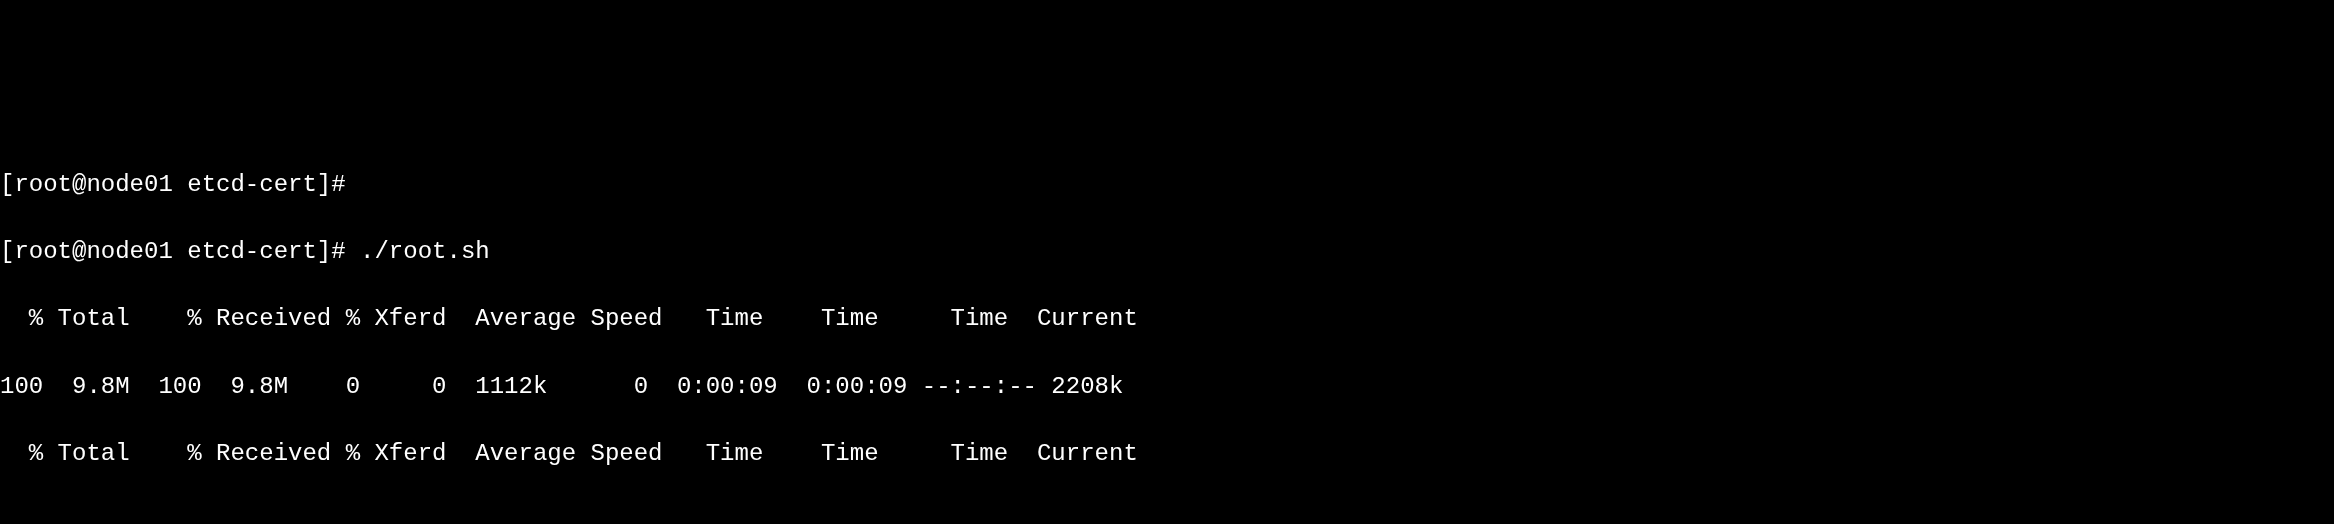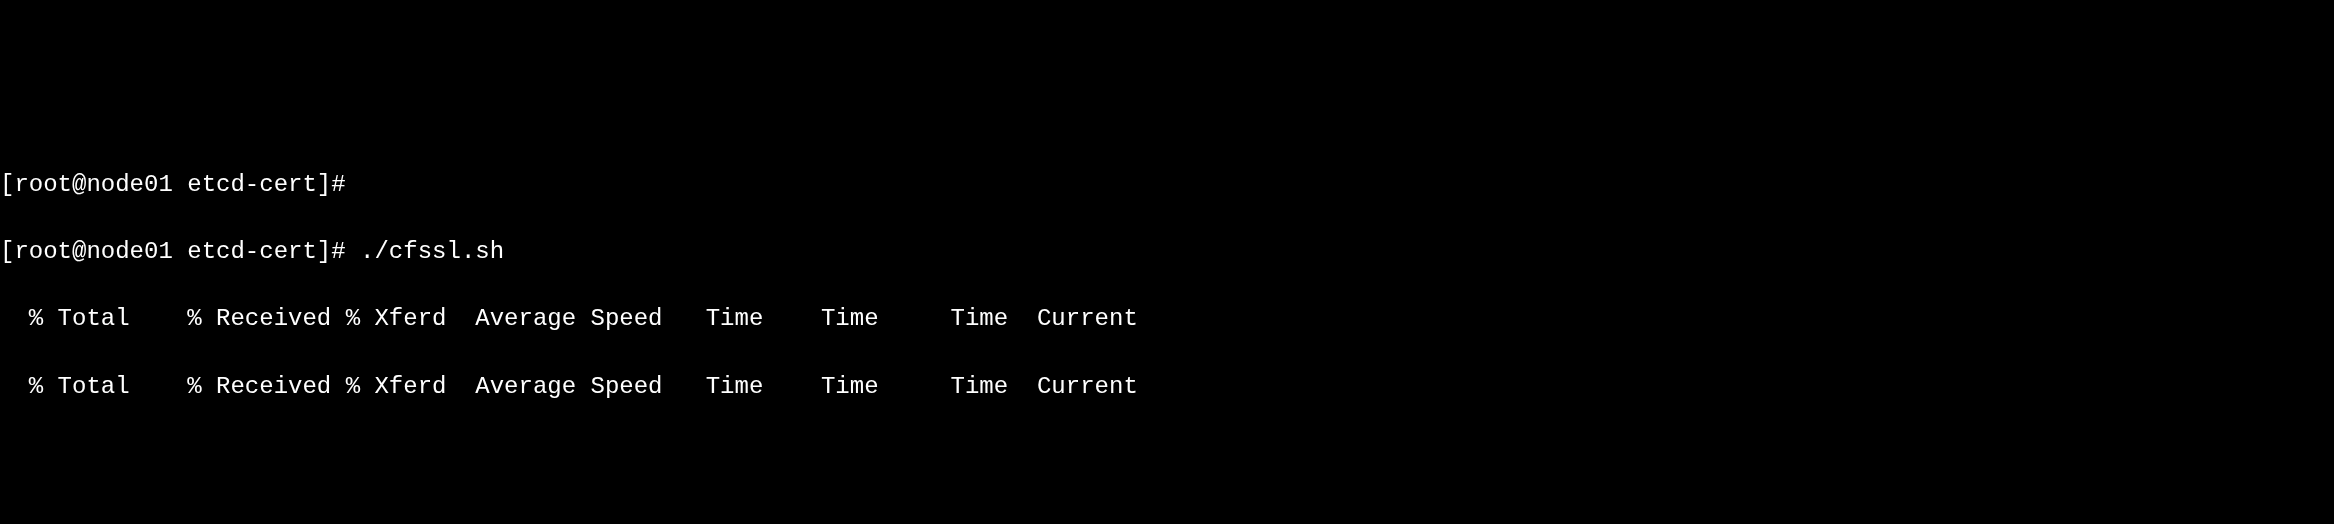--- a/index.html
+++ b/index.html
@@ -27,22 +27,23 @@
       font-family: Liberation Mono, monospace;
     }
   </style>
 </head>
 <body>
 
 
 
 <div class="terminal">
 <div class="line">[root@node01 etcd-cert]#</div>
-<div class="line">[root@node01 etcd-cert]# ./cfssl.sh</div>
+<div class="line">[root@node01 etcd-cert]# ./root.sh</div>
 <div class="line">  % Total    % Received % Xferd  Average Speed   Time    Time     Time  Current</div>
+<div class="line">100  9.8M  100  9.8M    0     0  1112k      0  0:00:09  0:00:09 --:--:-- 2208k</div>
 <div class="line">  % Total    % Received % Xferd  Average Speed   Time    Time     Time  Current</div>
 
 
 
 
 
 
 
 </div>
 

